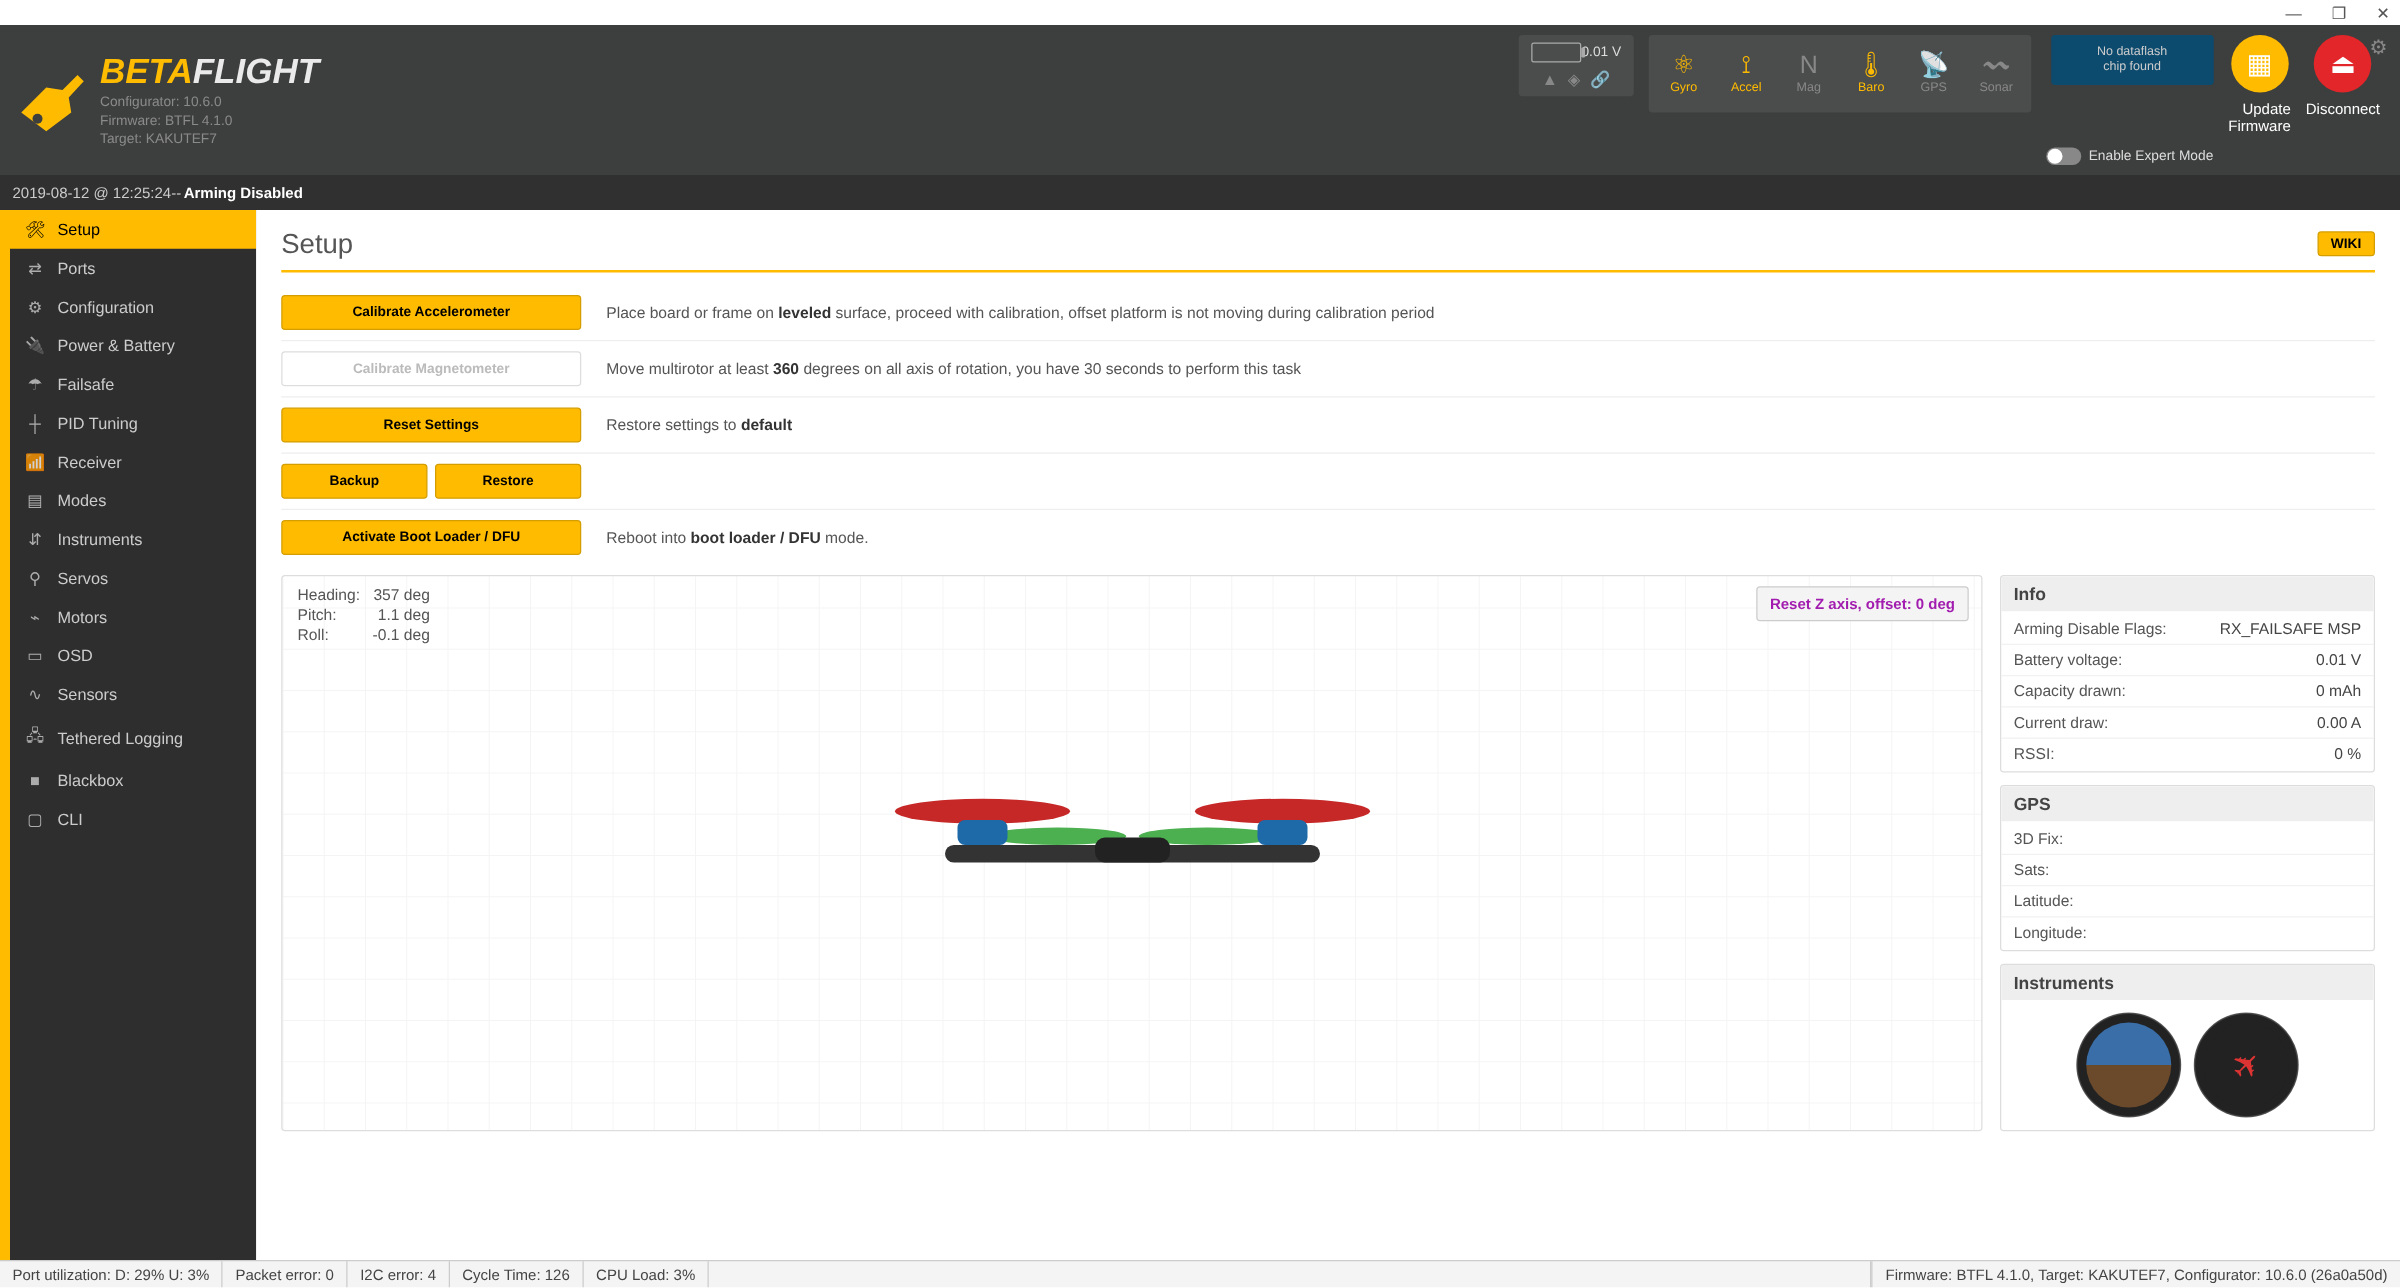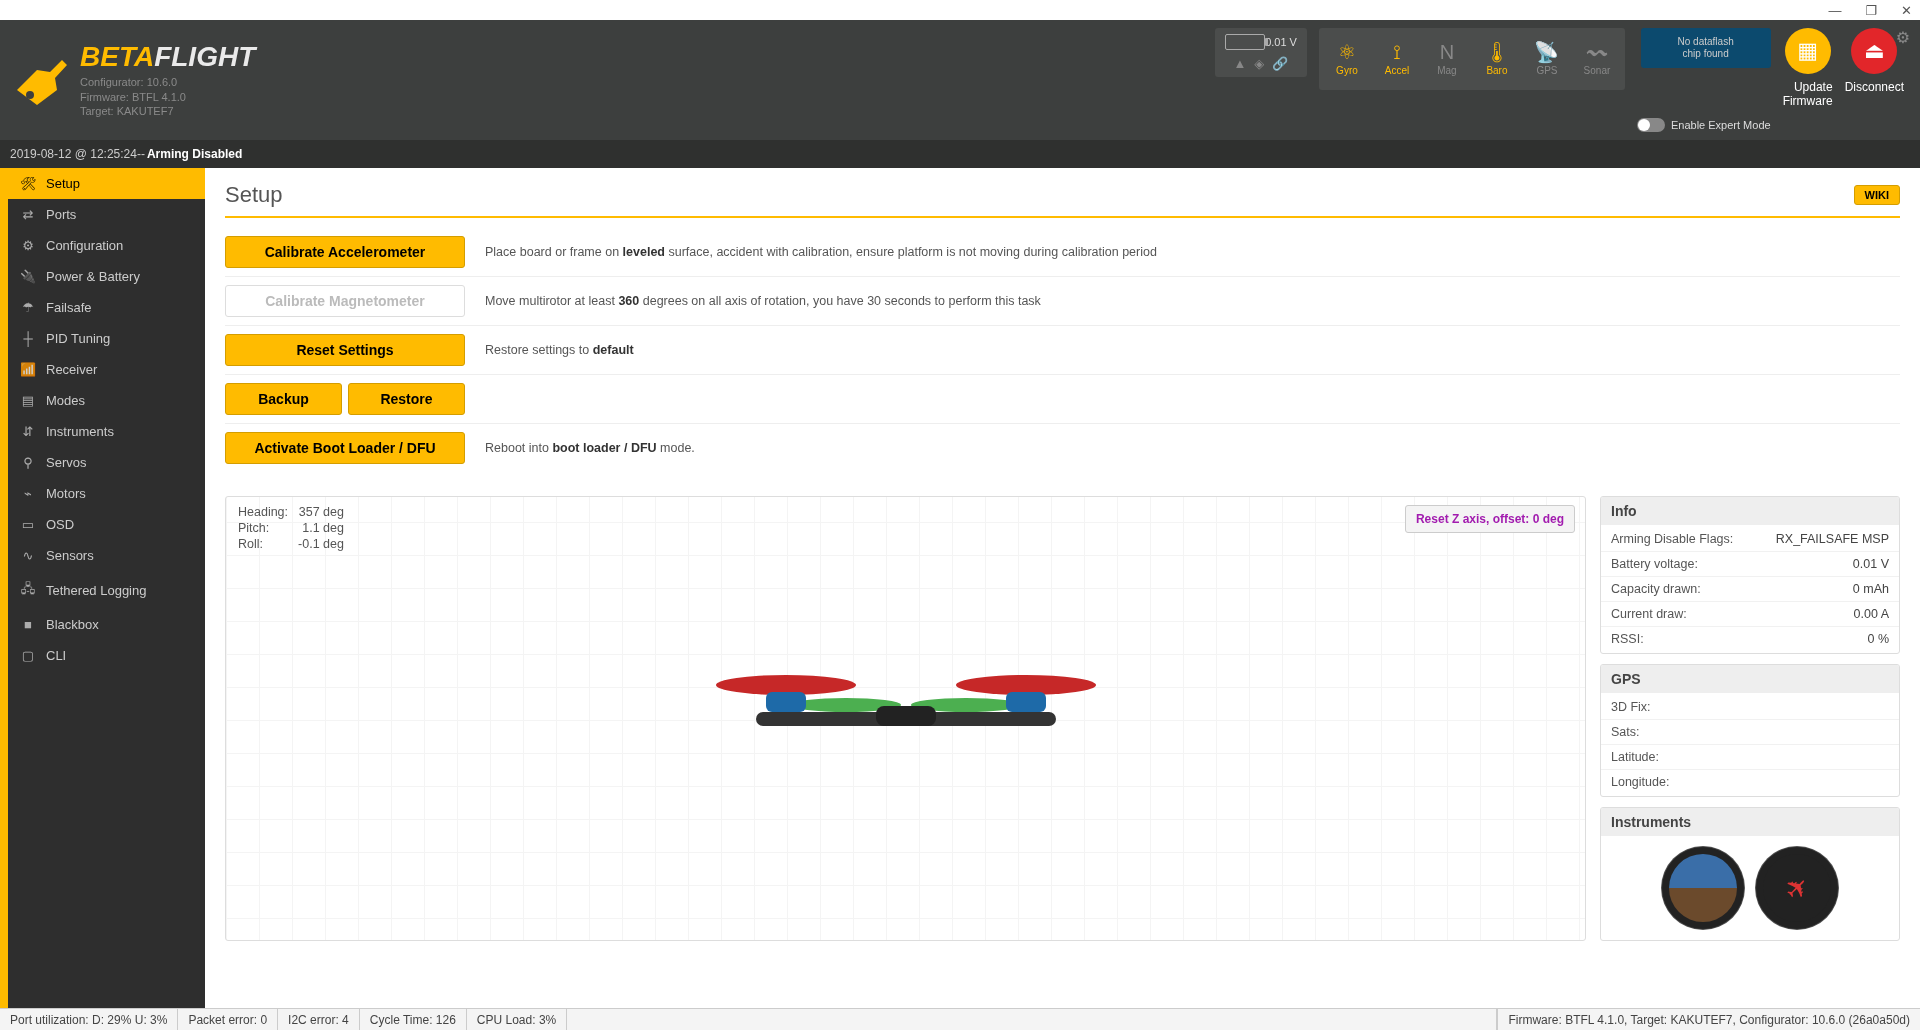--- a/index.html
+++ b/index.html
@@ -58,27 +58,27 @@
 
 .content{flex:1;background:#fff;overflow:auto;padding:14px 20px 0;}
 .page-head{display:flex;align-items:center;justify-content:space-between;}
 .page-title{font-size:22px;color:#555;font-weight:400;}
 .wiki-btn{background:#ffbb00;border:1px solid #d49d00;border-radius:3px;font-size:11px;font-weight:700;padding:3px 10px;color:#000;}
 .accent-line{height:2px;background:#ffbb00;margin:8px 0 10px;}
 
 .setup-rows{display:flex;flex-direction:column;}
 .setup-row{display:flex;align-items:center;gap:20px;padding:8px 0;border-bottom:1px solid #eee;}
 .btn-col{width:240px;display:flex;gap:6px;}
-.ybtn{flex:1;background:#ffbb00;border:1px solid #d49d00;border-radius:3px;padding:7px 2px;font-size:14px;font-weight:600;color:#000;text-align:center;cursor:pointer;}
+.ybtn{flex:1;background:#ffbb00;border:1px solid #d49d00;border-radius:3px;padding:7px 2px;font-size:11px;font-weight:600;color:#000;text-align:center;cursor:pointer;}
 .ybtn.disabled{background:#fff;border-color:#ddd;color:#bbb;cursor:default;}
 .desc{font-size:12.5px;color:#555;}
 .desc b{color:#333;}
 .desc .not{color:#d40000;}
 
-.viz-row{display:flex;gap:14px;margin-top:24px;padding-bottom:20px;}
+.viz-row{display:flex;gap:14px;margin-top:8px;padding-bottom:20px;}
 .viz{flex:1;border:1px solid #ddd;border-radius:3px;position:relative;background:#fff;min-height:380px;
   background-image:linear-gradient(#f4f4f4 1px,transparent 1px),linear-gradient(90deg,#f4f4f4 1px,transparent 1px);
   background-size:33px 33px;background-position:0 25px;}
 .attitude{position:absolute;left:10px;top:6px;font-size:12.5px;color:#555;}
 .attitude td:first-child{padding-right:8px;}
 .attitude td:last-child{text-align:right;}
 .resetz{position:absolute;right:10px;top:8px;background:#f4f4f4;border:1px solid #ccc;border-radius:3px;padding:6px 10px;font-size:12px;font-weight:600;color:#a21caf;}
 
 .drone{position:absolute;left:50%;top:48%;transform:translate(-50%,-50%);}
 
@@ -271,21 +271,21 @@
       <button class="wiki-btn">WIKI</button>
     </div>
     <div class="accent-line"></div>
 
     <div class="setup-rows">
       <div class="setup-row">
         <div class="btn-col">
             <div class="ybtn">Calibrate Accelerometer</div>
           </div>
         <div class="desc">
-          <span>Place board or frame on </span><b>leveled</b><span> surface, accident with calibration, ensure platform is not moving during calibration period</span>
+          <span>Place board or frame on </span><b>leveled</b><span> surface, proceed with calibration, offset platform is not moving during calibration period</span>
         </div>
       </div>
       <div class="setup-row">
         <div class="btn-col">
             <div class="ybtn disabled">Calibrate Magnetometer</div>
           </div>
         <div class="desc">
           <span>Move multirotor at least </span><b>360</b><span> degrees on all axis of rotation, you have 30 seconds to perform this task</span>
         </div>
       </div>

